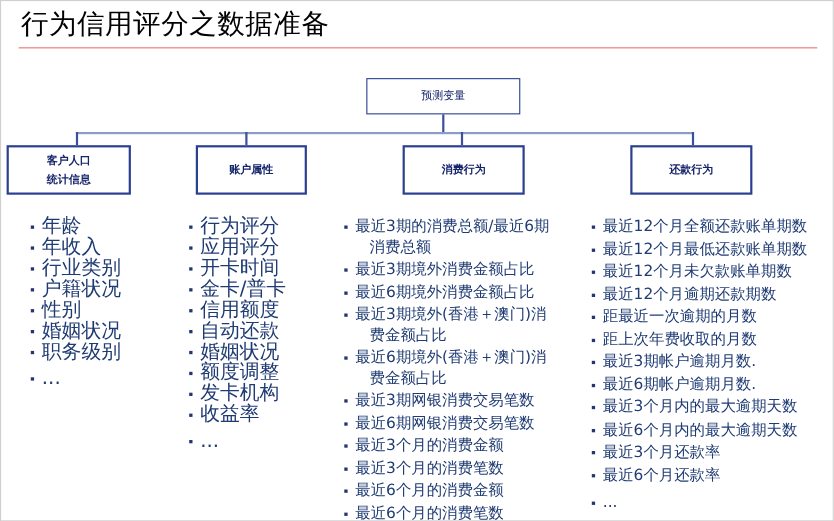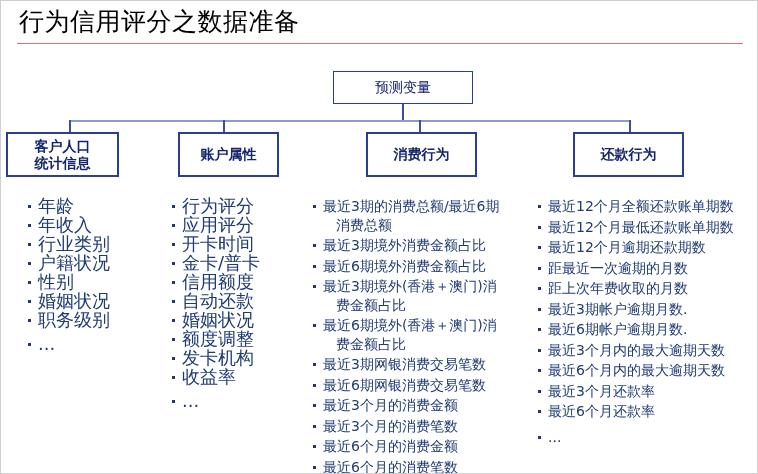--- a/index.html
+++ b/index.html
@@ -41,21 +41,21 @@
   .node {
     position: absolute;
     box-sizing: border-box;
     border: 1.6px solid #2a3f92;
     background: #ffffff;
     display: flex;
     align-items: center;
     justify-content: center;
     text-align: center;
     color: #15256b;
-    font-size: 14px;
+    font-size: 10px;
     line-height: 17px;
   }
   .node.thick { border-width: 2.2px; font-weight: bold; }
 
   #root-node {
     left: 332px;
     top: 70px;
     width: 140px;
     height: 33px;
   }
@@ -191,20 +191,21 @@
   <li>最近3个月的消费金额</li>
   <li>最近3个月的消费笔数</li>
   <li>最近6个月的消费金额</li>
   <li>最近6个月的消费笔数</li>
 
 </ul>
 
 <ul class="bullet-col" id="col-3">
   <li>最近12个月全额还款账单期数</li>
   <li>最近12个月最低还款账单期数</li>
+  <li>最近12个月未欠款账单期数</li>
   <li>最近12个月逾期还款期数</li>
   <li>距最近一次逾期的月数</li>
   <li>距上次年费收取的月数</li>
   <li>最近3期帐户逾期月数.</li>
   <li>最近6期帐户逾期月数.</li>
   <li>最近3个月内的最大逾期天数</li>
   <li>最近6个月内的最大逾期天数</li>
   <li>最近3个月还款率</li>
   <li>最近6个月还款率</li>
   <li class="spaced">...</li>

